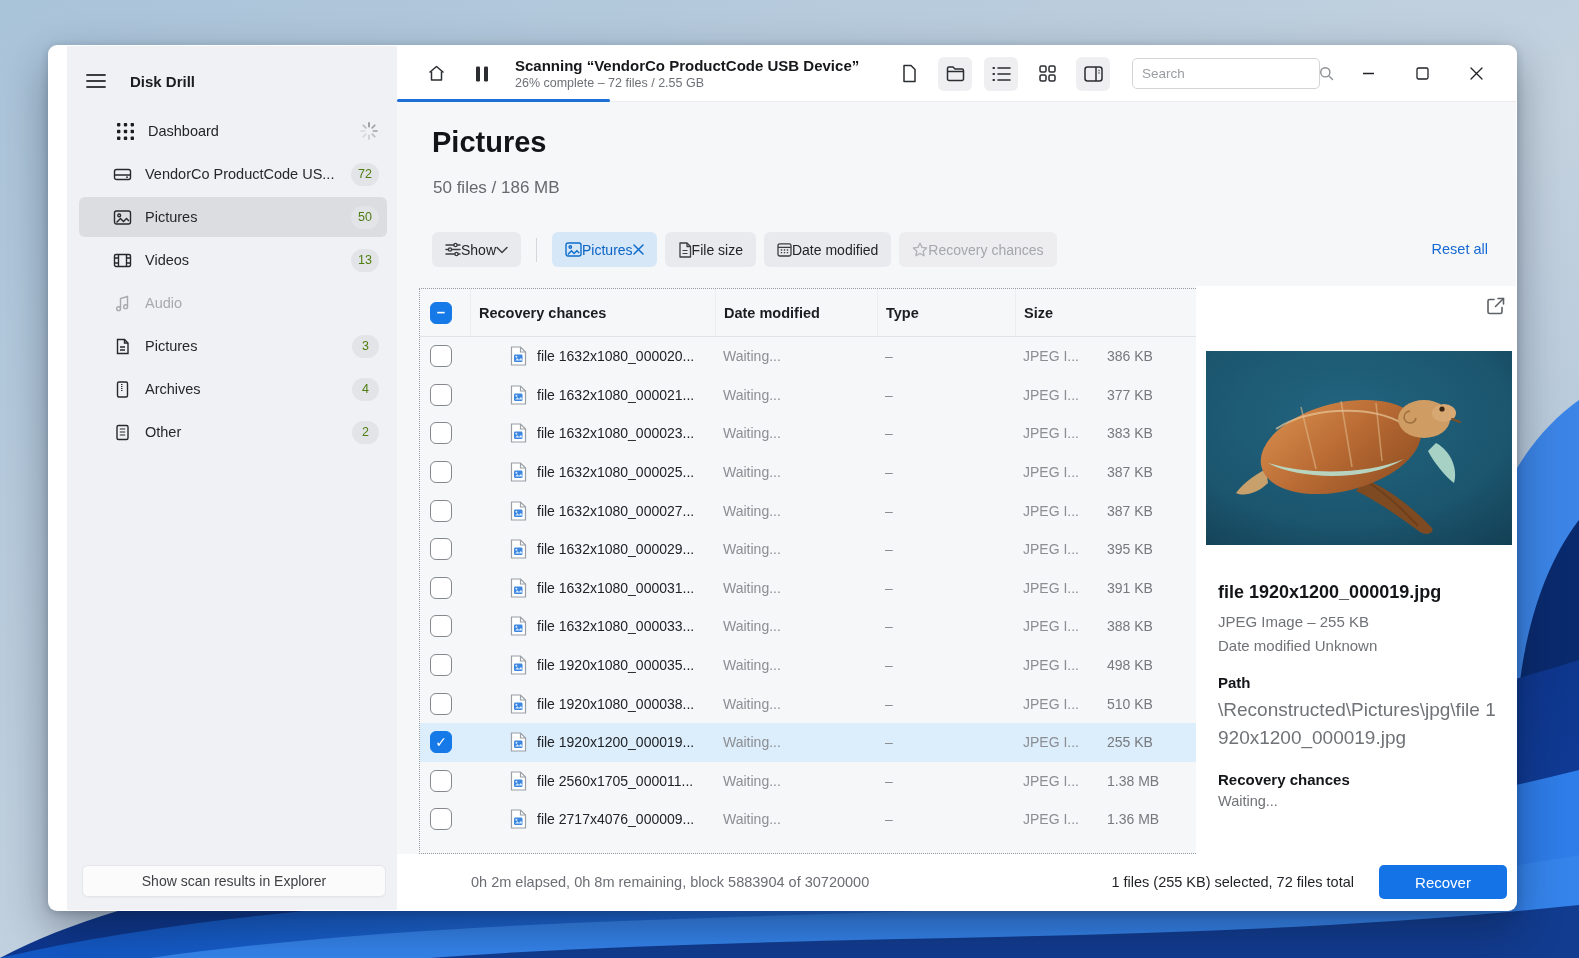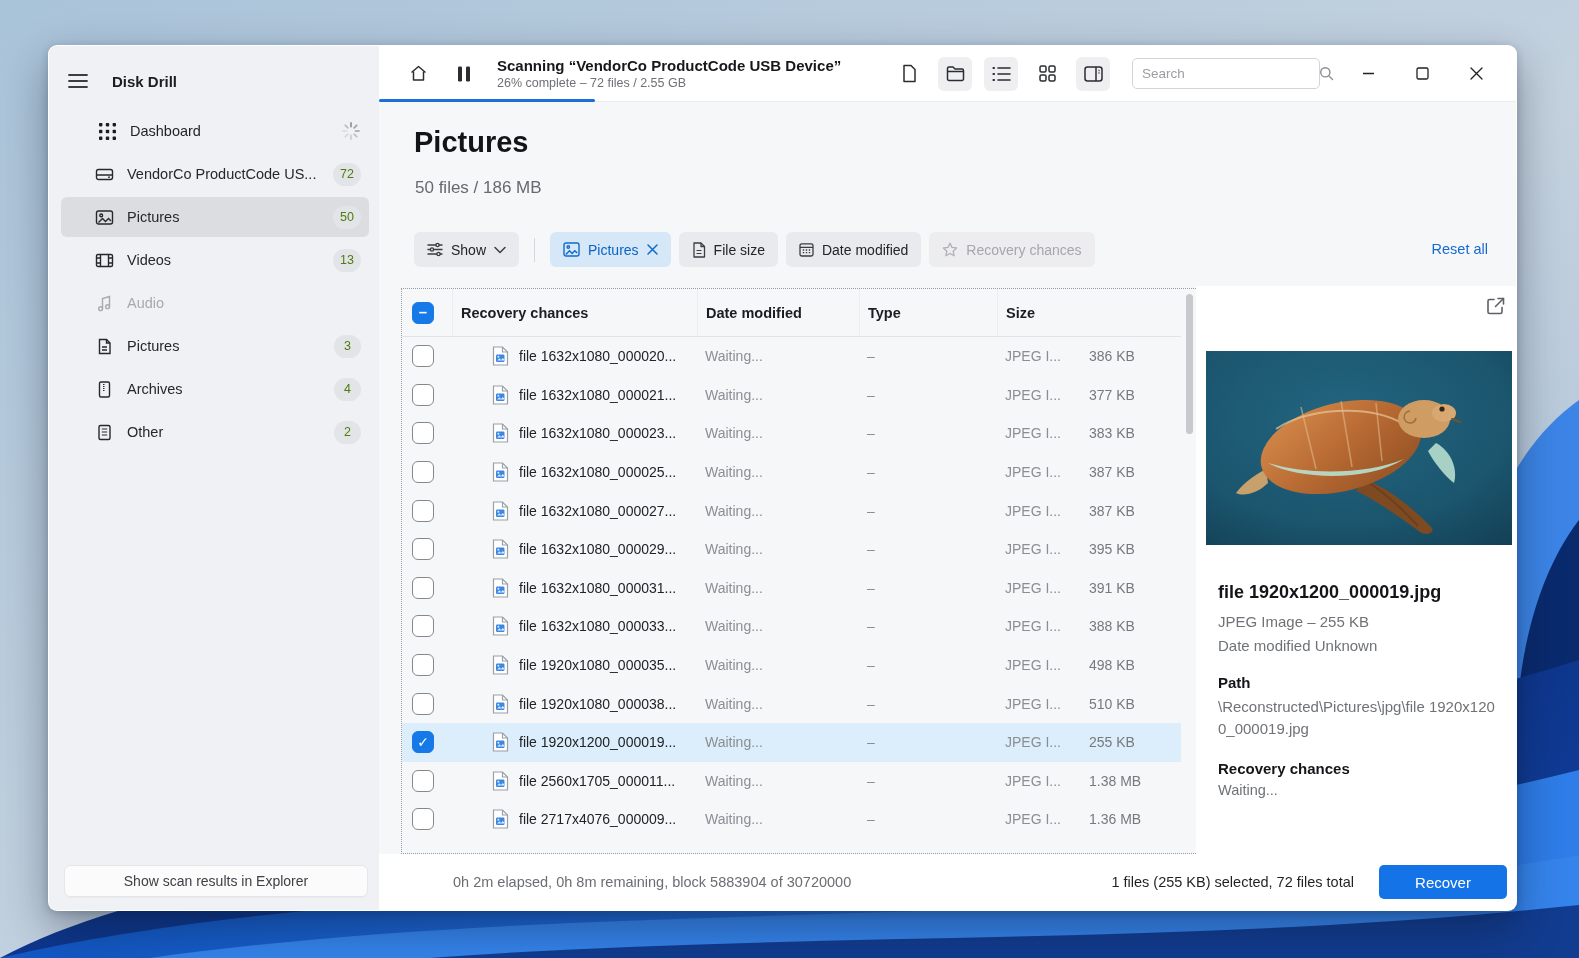--- a/index.html
+++ b/index.html
@@ -11,21 +11,21 @@
   .wallpaper { position:absolute; inset:0; }
 
   
   .window { position:absolute; left:48px; top:45px; width:1469px; height:866px;
     background:#fff; border-radius:9px; overflow:hidden; display:flex;
     box-shadow:0 18px 45px rgba(10,20,40,.38), 0 2px 8px rgba(10,20,40,.20);
     border:1px solid rgba(255,255,255,.45); }
 
   
   .sidebar { width:330px; min-width:330px; background:#eff1f4; position:relative;
-    padding-top:14px; }
+    padding-top:14px;margin-left:18px; }
   .sb-top { display:flex; align-items:center; gap:21px; padding:8px 0 8px 16px; }
   .hamburger { width:26px; height:26px; display:flex; align-items:center; justify-content:center; cursor:pointer; color:#3a3d42; }
   .app-title { font-size:15px; font-weight:bold; color:#1b1d21; }
   .sb-dashboard { display:flex; align-items:center; height:42px; margin:8px 4px 2px 4px;
     padding-left:44px; position:relative; cursor:pointer; }
   .sb-dashboard .si-icon { color:#1b1d21; }
   .sb-dashboard .si-label { font-size:14.5px; color:#1f2125; margin-left:13px; }
   .spinner { position:absolute; right:14px; top:11px; }
   .sb-section { font-size:14px; font-weight:bold; color:#1b1d21; padding:14px 0 8px 25px; }
   .side-item { display:flex; align-items:center; height:40px; margin:2px 10px 3px 12px;
@@ -69,21 +69,21 @@
   .scan-progress-track { position:absolute; left:0; bottom:-1px; height:3px; width:100%; }
   .scan-progress-fill { height:3px; background:#1b6fd6; border-radius:2px; }
 
   
   .main { flex:1; position:relative; }
   .page-title { position:absolute; left:35px; top:24px; font-size:29px; font-weight:bold; color:#131417; }
   .page-sub { position:absolute; left:36px; top:76px; font-size:17px; color:#66696e; }
 
   .chips { position:absolute; left:35px; top:130px; display:flex; align-items:center; gap:8px; }
   .chip { height:35px; border-radius:6px; background:#e9eaed; display:flex; align-items:center;
-    gap:8px; padding:0 13px; font-size:14px; color:#222428; cursor:pointer; white-space:nowrap; }
+    padding:0 13px; font-size:14px; color:#222428; cursor:pointer; white-space:nowrap; }
   .chip .cicon { display:flex; color:#3a3d42; }
   .chip.active { background:#d6e7f8; color:#0b63c5; }
   .chip.active .cicon { color:#0f6ccb; }
   .chip.disabled { background:#ededf0; color:#a5a7ac; cursor:default; }
   .chip.disabled .cicon { color:#b0b2b7; }
   .chip-divider { width:1px; height:24px; background:#d6d7da; margin:0 7px; }
   .reset-all { position:absolute; right:28px; top:139px; font-size:14.5px; color:#1769d2; cursor:pointer; }
 
   
   .filetable { position:absolute; left:22px; top:186px; width:797px; bottom:0;
@@ -114,21 +114,21 @@
     background:#c7c9cd; border-radius:4px; cursor:pointer; }
 
   
   .preview { position:absolute; right:0; top:184px; bottom:0; width:320px; background:#fff; }
   .pv-open { position:absolute; right:10px; top:10px; color:#5d6065; cursor:pointer; }
   .pv-image { position:absolute; left:10px; top:65px; width:306px; height:194px; display:block; }
   .pv-body { position:absolute; left:22px; right:16px; top:296px; }
   .pv-name { font-size:18px; font-weight:bold; color:#141519; margin-bottom:10px; }
   .pv-meta { font-size:15px; color:#6f7276; margin-bottom:7px; }
   .pv-label { font-size:15px; font-weight:bold; color:#141519; margin-top:20px; margin-bottom:5px; }
-  .pv-path { font-size:15px; color:#6f7276; line-height:1.45; word-break:break-all; }
+  .pv-path { font-size:19px; color:#6f7276; line-height:1.45; word-break:break-all; }
   .pv-recvalue { font-size:14.5px; color:#6f7276; }
 
   
   .bottombar { height:56px; background:#fff; display:flex; align-items:center;padding-left:44px; }
   .bb-left { font-size:14.5px; color:#6b6e73; margin-left:30px; }
   .bb-right { font-size:14.5px; color:#1f2125; margin-left:auto; margin-right:25px; }
   .recover-btn { width:128px; height:34px; background:#1473e6; color:#fff; border:none;
     border-radius:5px; font-size:15px; font-family:inherit; cursor:pointer; margin-right:9px; }
   svg { display:block; }
 </style>

